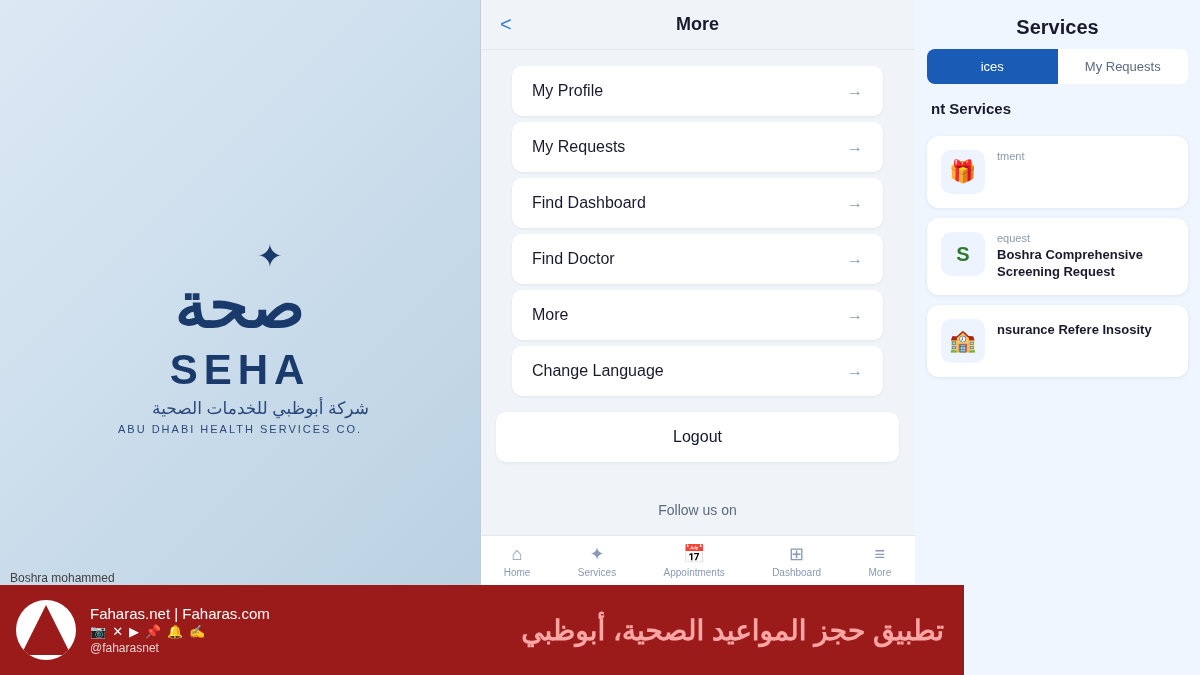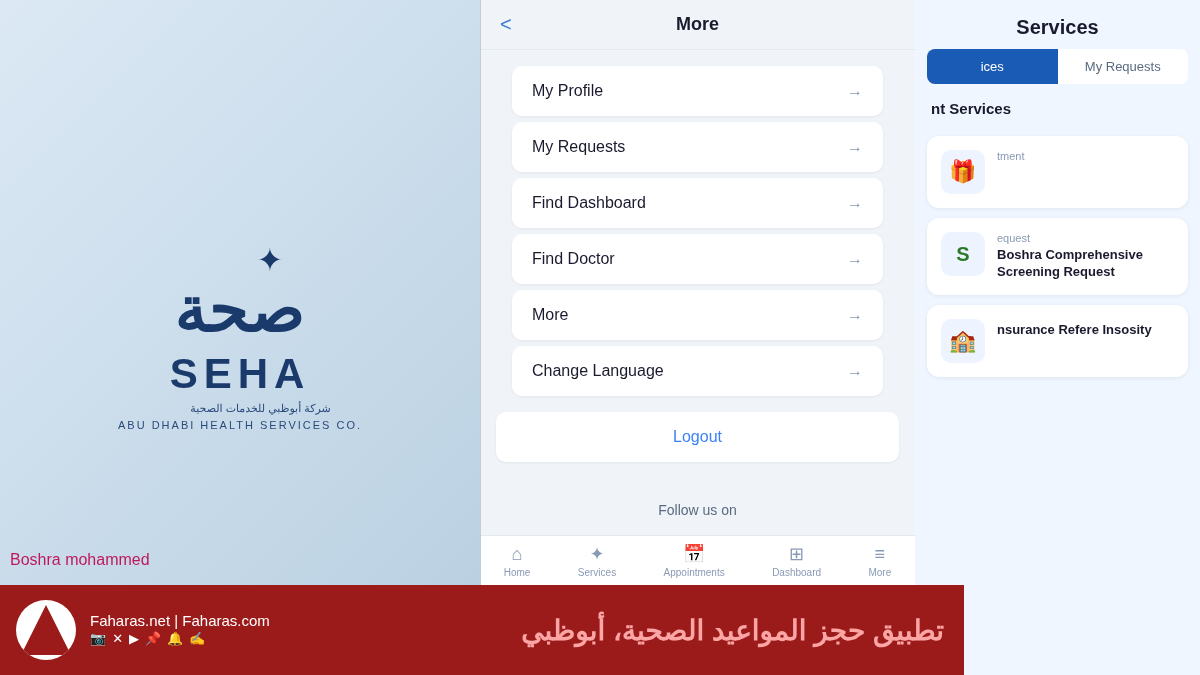--- a/index.html
+++ b/index.html
@@ -49,21 +49,21 @@
     }
 
     .seha-english {
       font-size: 42px;
       font-weight: bold;
       color: #1a3a6b;
       letter-spacing: 6px;
     }
 
     .seha-arabic-sub {
-      font-size: 11px;
+      font-size: 17px;
       color: #2a4a7b;
       direction: rtl;
       text-align: center;
       margin-left: 41px;
     }
 
     .seha-english-sub {
       font-size: 11px;
       color: #2a4a7b;
       letter-spacing: 2px;
@@ -137,21 +137,21 @@
       padding: 16px 20px;
       display: flex;
       align-items: center;
       justify-content: center;
       cursor: pointer;
       box-shadow: 0 1px 3px rgba(0,0,0,0.06);
     }
 
     .logout-text {
       font-size: 16px;
-      color: #3b82f6;
+      color: #0f172a;
     }
 
     .follow-section {
       text-align: center;
       padding: 20px 0 12px;
     }
 
     .follow-label {
       font-size: 14px;
       color: #5a6a80;
@@ -508,17 +508,18 @@
   <div class="bottom-text-area">
     <div class="bottom-site-name">Faharas.net | Faharas.com</div>
     <div class="bottom-social-row">
       <span class="bottom-social-icon">📷</span>
       <span class="bottom-social-icon">✕</span>
       <span class="bottom-social-icon">▶</span>
       <span class="bottom-social-icon">📌</span>
       <span class="bottom-social-icon">🔔</span>
       <span class="bottom-social-icon">✍</span>
     </div>
+    <div class="bottom-username">@faharasnet</div>
   </div>
   <div class="bottom-arabic-title">تطبيق حجز المواعيد الصحية، أبوظبي</div>
 </div>
 
-<div style="position:absolute;bottom:106px;left:10px;font-size:16px;color:#be185d;">Boshra mohammed</div>
+<div style="position:absolute;bottom:90px;left:10px;font-size:12px;color:#404040;">Boshra mohammed</div>
 
 </body></html>

